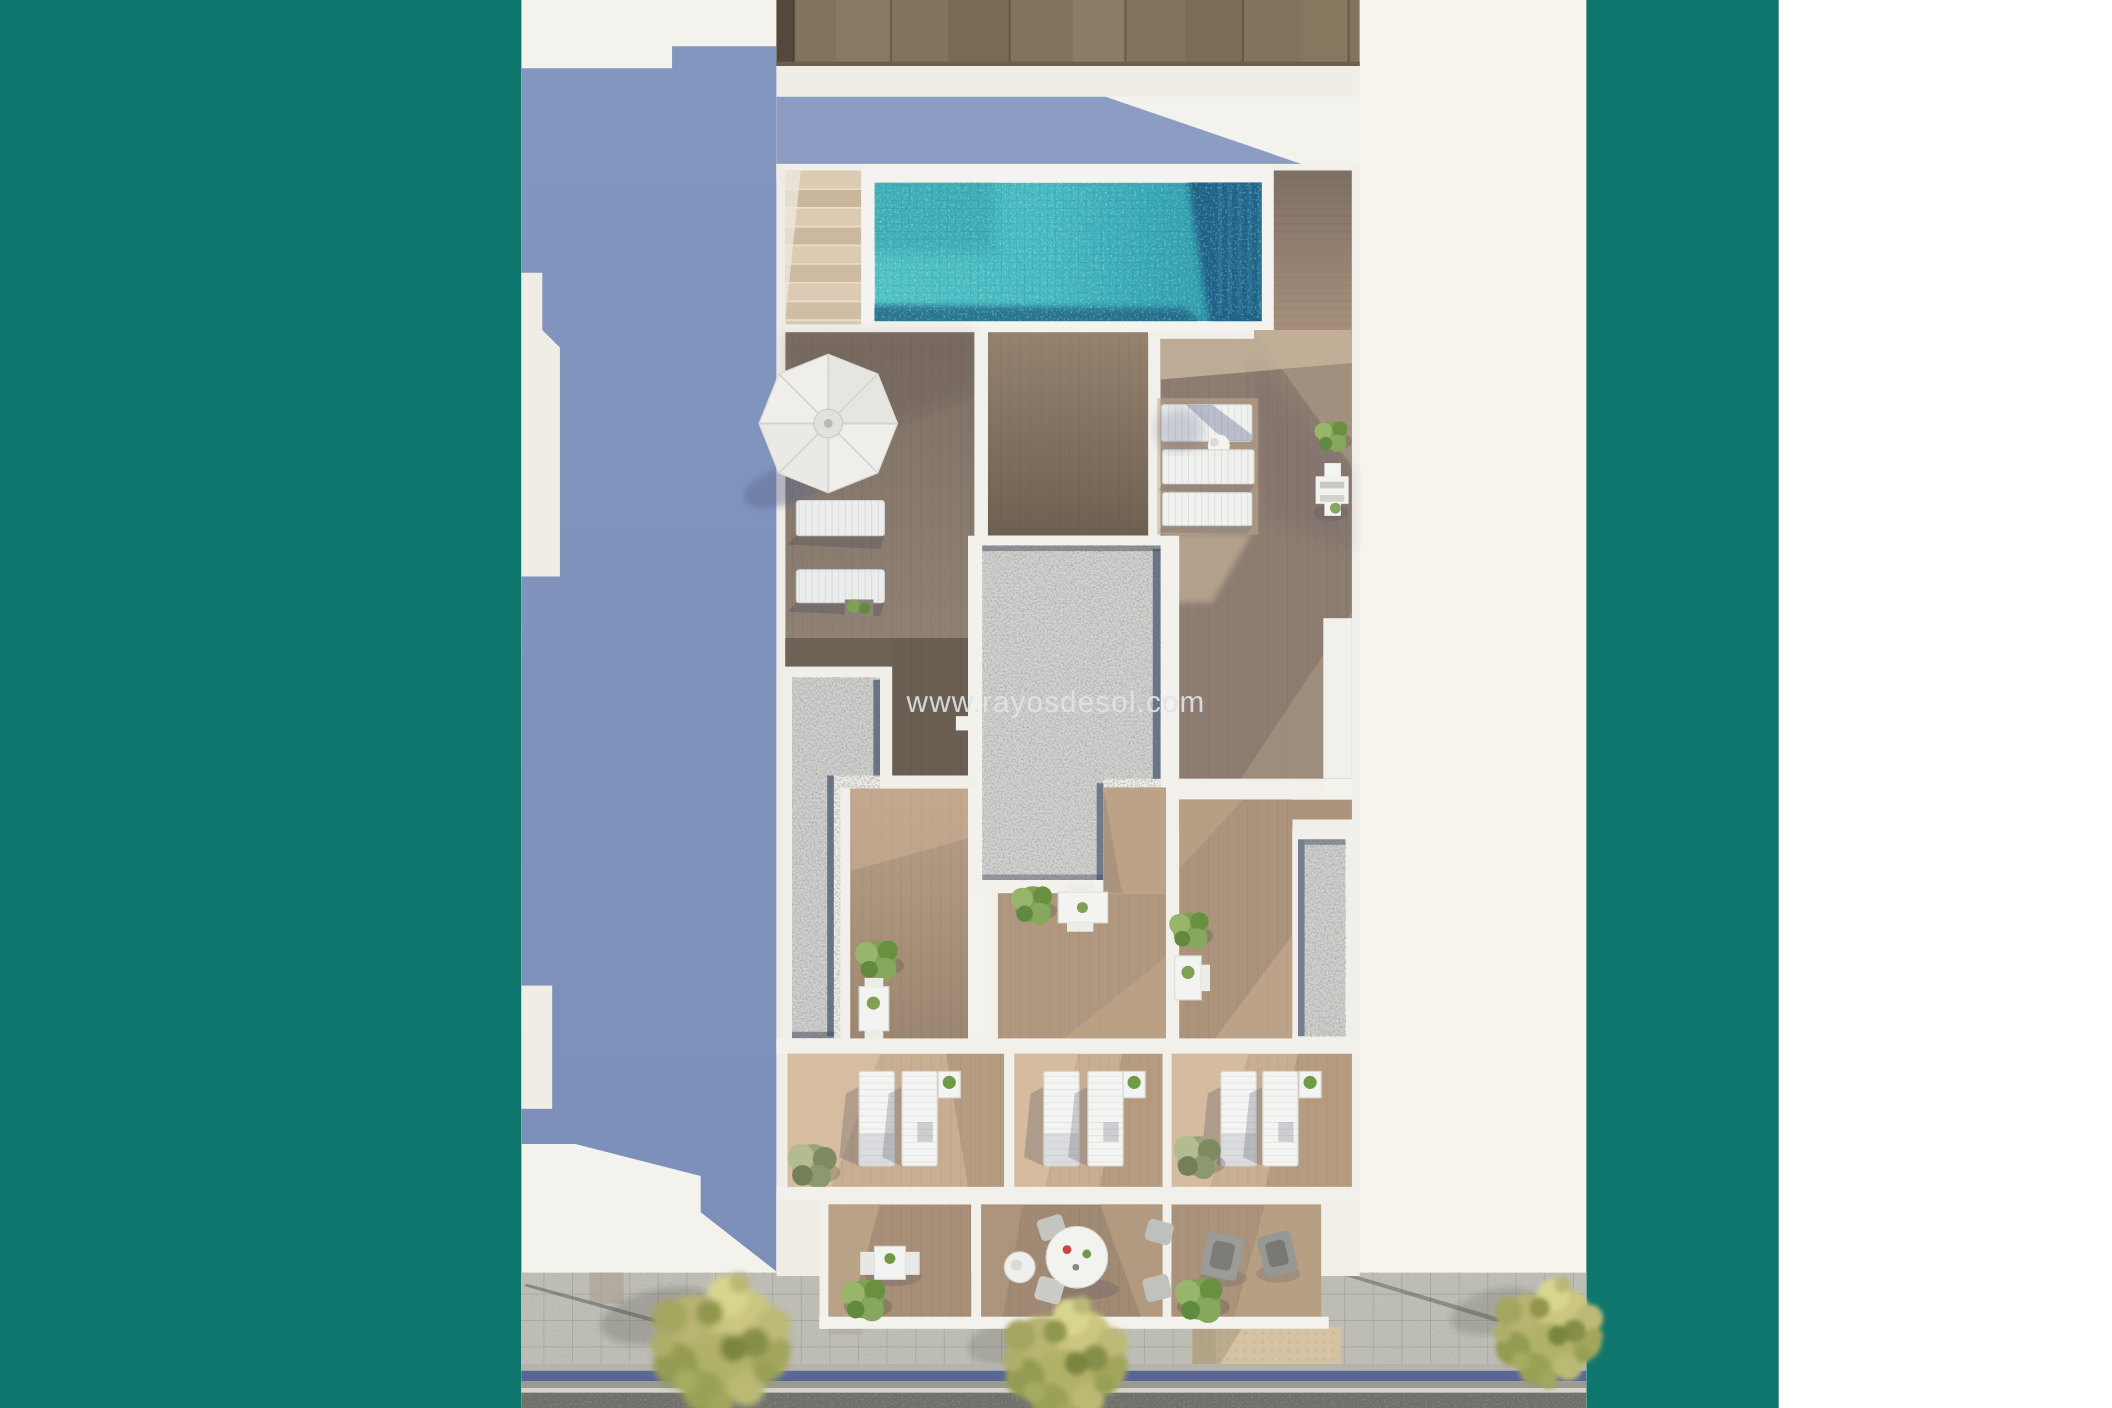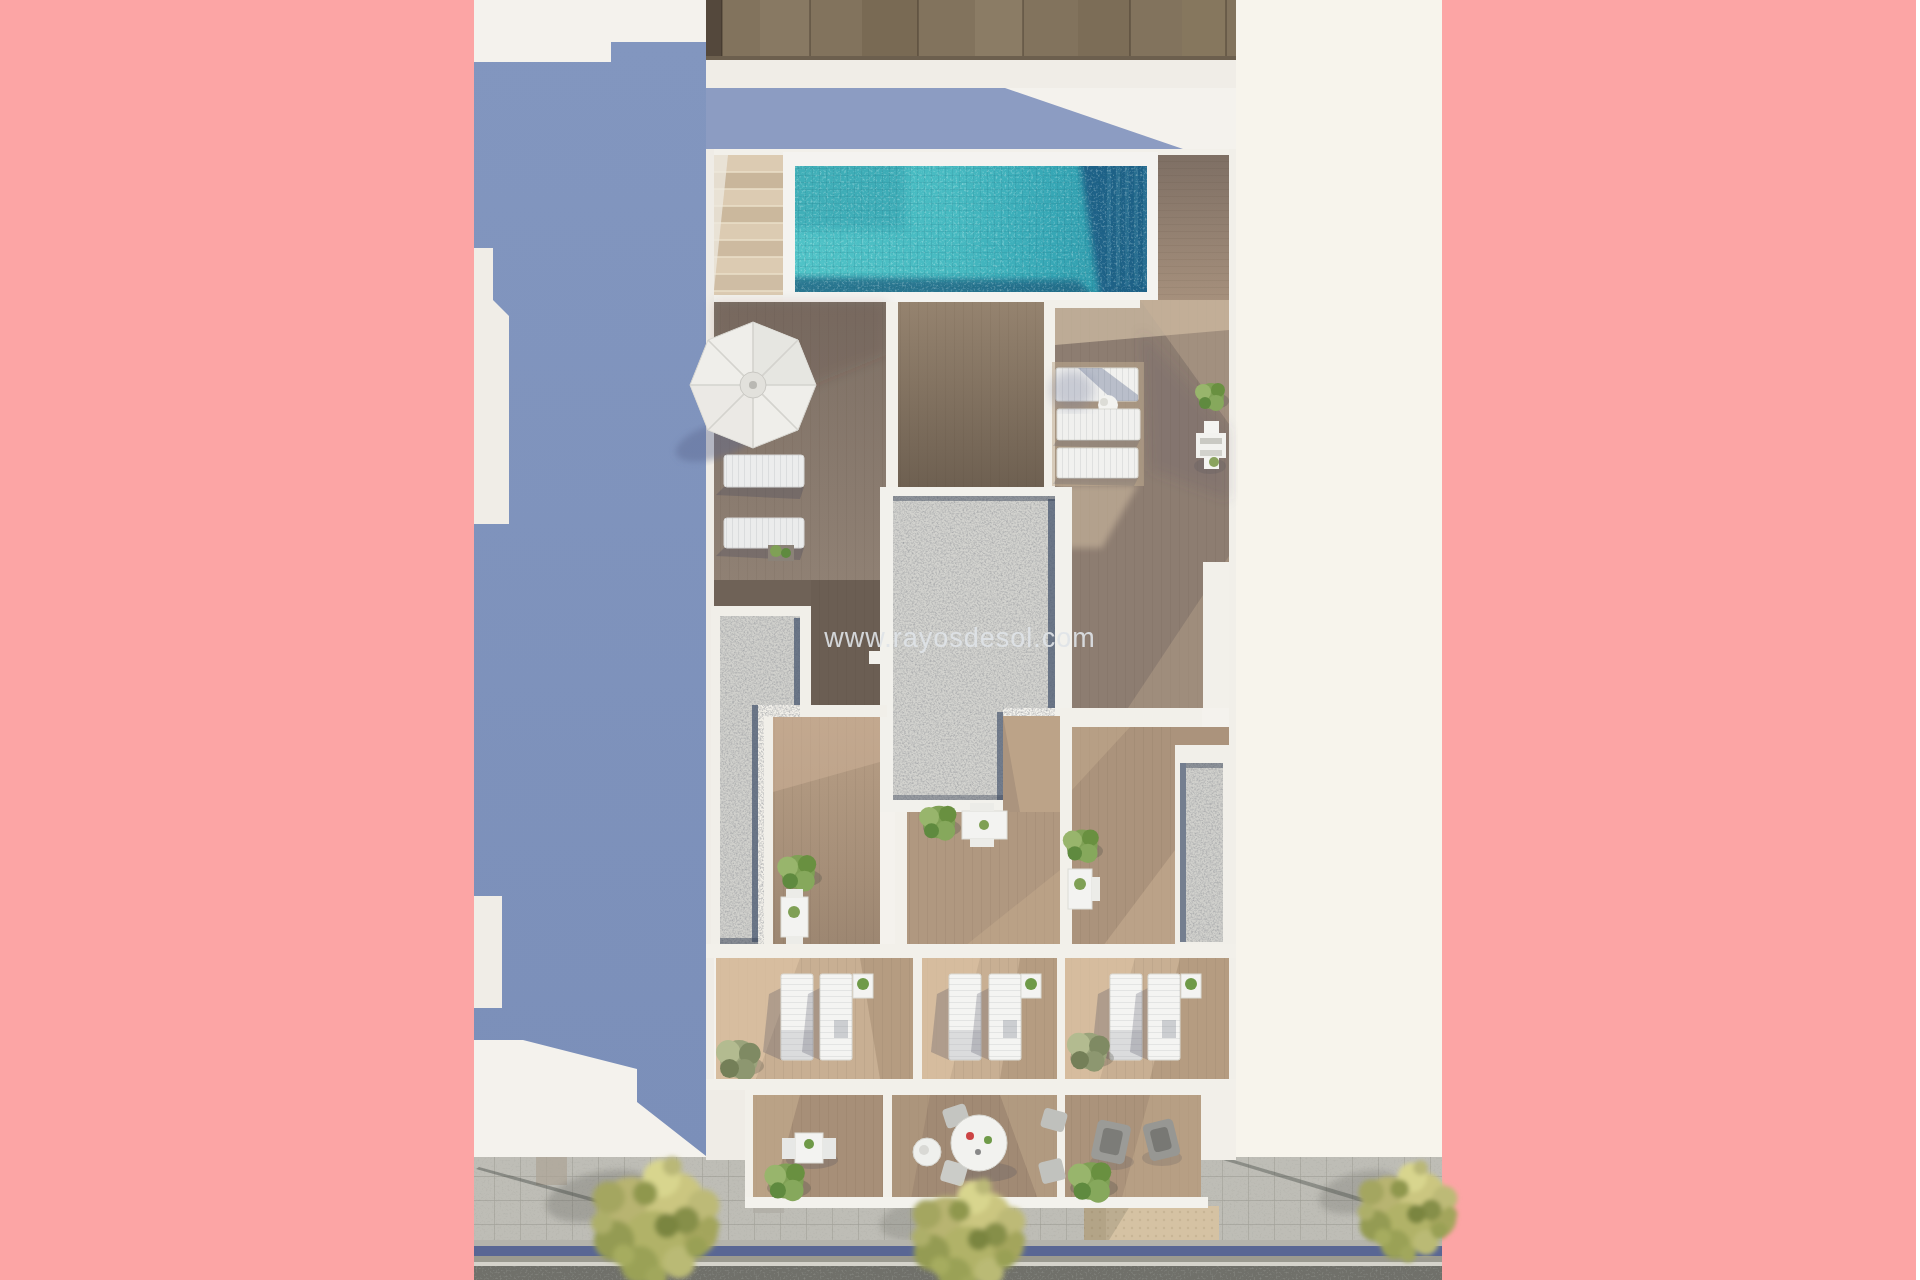--- a/index.html
+++ b/index.html
@@ -1,16 +1,16 @@
 <!DOCTYPE html>
 <html><head>
 <meta charset="utf-8">
 <style>
 html,body{margin:0;padding:0;background:#ffffff;}
-#page{position:relative;width:1916px;height:1280px;background:#fca5a5;overflow:hidden;font-family:"Liberation Sans",sans-serif;text-decoration:underline;}
+#page{position:relative;width:1617px;height:1280px;background:#0f766e;overflow:hidden;font-family:"Liberation Sans",sans-serif;text-decoration:underline;}
 svg{display:block}
 </style>
 </head>
 <body>
 <div id="page">
 <svg width="1920" height="1280" viewBox="0 0 1920 1280">
 <defs>
 <linearGradient id="gWater" x1="0" y1="0" x2="1" y2="0">
 <stop offset="0" stop-color="#50c3c7"></stop>
           <stop offset="0.45" stop-color="#47bac1"></stop>

